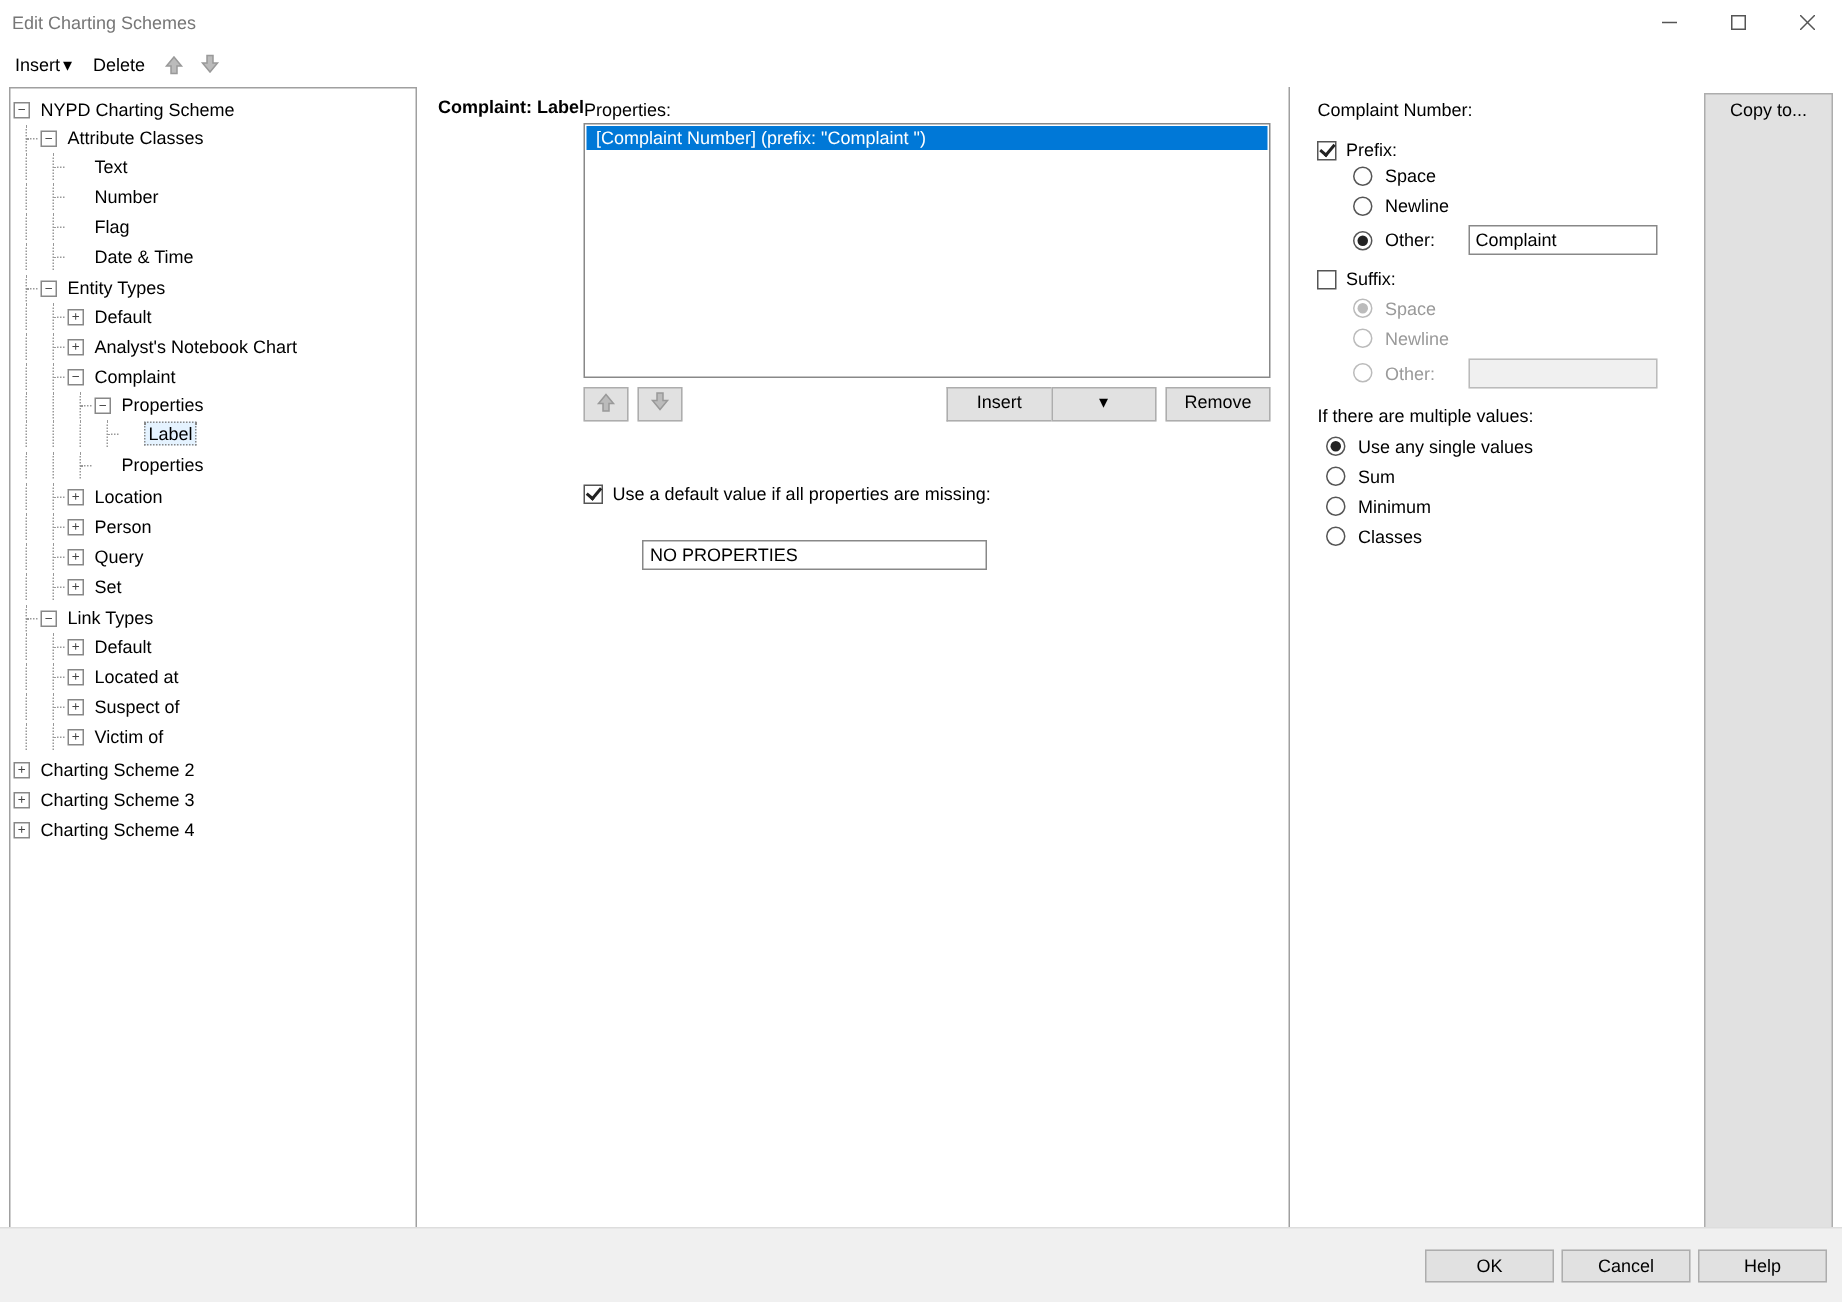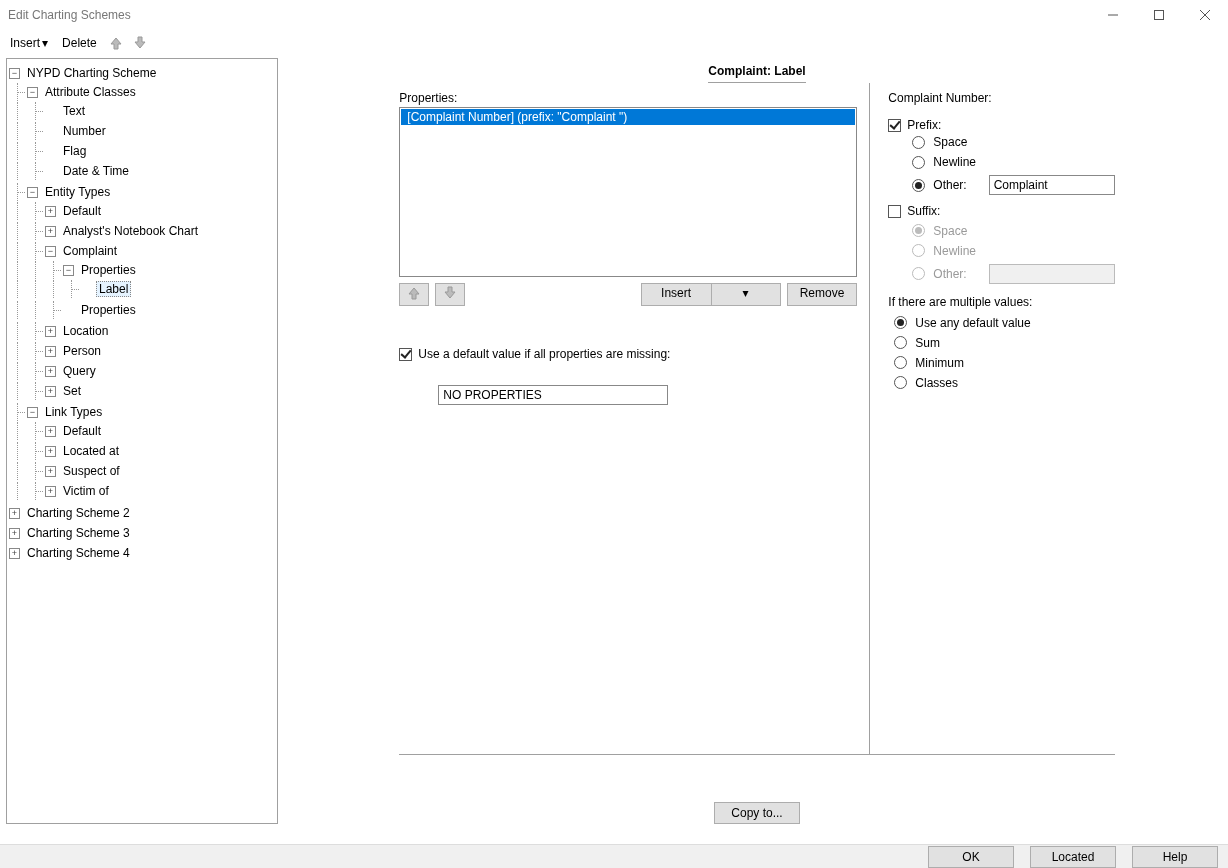--- a/index.html
+++ b/index.html
@@ -14,27 +14,27 @@
 
 
 .toolbar { height: 26px; display:flex; align-items:center; padding: 0 6px; gap:6px; background:#fff;}
 .toolbar .tb-btn { padding: 2px 4px; display:flex; align-items:center; gap:2px; }
 .arrow-icon { width:18px; height:18px; display:inline-flex; align-items:center; justify-content:center;}
 .arrow-icon svg { fill:#bbb; stroke:#999; }
 
 
 .work { display:flex; height: calc(100% - 30px - 26px - 42px); padding: 2px 6px 2px 6px; }
 .tree-pane { width: 272px; border:1px solid #a0a0a0; background:#fff; padding: 4px 0 4px 2px; overflow:auto;}
-.right-pane { flex:1; padding-left:14px; display:flex; flex-direction:column;align-items:center;}
+.right-pane { flex:1; padding-left:14px; display:flex; flex-direction:row;}
 .header-row { font-weight:bold; border-bottom:1px solid #a0a0a0; padding: 6px 0 4px 0;}
 .two-col { flex:1; display:flex; border-bottom:1px solid #a0a0a0;}
 .col-left { width:470px; padding: 8px 12px 8px 0;}
 .col-sep { width:1px; background:#a0a0a0; }
 .col-right { flex:1; padding: 8px 0 8px 18px;}
-.copy-row { display:flex; justify-content:flex-end; padding:4px 0 0 0;margin-top:43px;}
+.copy-row { display:flex; justify-content:flex-end; padding:4px 0 0 0;}
 
 
 .tree ul { list-style:none; padding-left:0;}
 .tree li { white-space:nowrap; padding:1px 0;}
 .tree .row { display:flex; align-items:center; height:18px;}
 .tree .indent { display:inline-block; width:18px; height:18px; position:relative;}
 .tree .line-v::before { content:""; position:absolute; left:8px; top:0; bottom:0; border-left:1px dotted #999;}
 .tree .line-h::after { content:""; position:absolute; left:8px; top:9px; width:8px; border-top:1px dotted #999;}
 .tree .toggle { width:11px; height:11px; border:1px solid #888; background:#fff; display:inline-flex; align-items:center; justify-content:center; font-size:9px; line-height:1; color:#444; position:relative; top:0; margin-right:4px; cursor:pointer;}
 .tree .spacer { display:inline-block; width:15px;}
@@ -63,21 +63,21 @@
 .radio { width:13px; height:13px; border:1px solid #555; border-radius:50%; background:#fff; display:inline-flex; align-items:center; justify-content:center;}
 .radio.checked::after{ content:""; width:7px; height:7px; border-radius:50%; background:#222;}
 .radio.disabled{ border-color:#bbb;}
 .radio.disabled.checked::after{ background:#bbb;}
 label.rd { display:flex; align-items:center; gap:8px; padding:3px 0;}
 label.rd.disabled{ color:#9a9a9a;}
 .opt-indent{ padding-left:24px;}
 .section{ margin-bottom:10px;}
 .note{ padding:6px 0;}
 
-.footer { position:absolute; bottom:0; left:0; right:0; height:24px; border-top:1px solid #ddd; display:flex; justify-content:flex-end; align-items:center; gap:16px; padding: 0 10px; background:#f0f0f0;}
+.footer { position:absolute; bottom:0; left:0; right:0; height:50px; border-top:1px solid #ddd; display:flex; justify-content:flex-end; align-items:center; gap:5px; padding: 0 10px; background:#f0f0f0;}
 .footer .btn{ min-width:86px; padding:3px 0;}
 .copy-row .btn{ min-width:86px; padding:3px 0;}
 </style>
 </head>
 <body>
 
 <div class="titlebar">
   <span class="title">Edit Charting Schemes</span>
   <div class="controls">
     <div>
@@ -415,21 +415,21 @@
               <span>Other:</span>
             <input type="text" class="win" style="width: 126px; margin-left: 14px;" disabled="">
           </label>
         </div>
 
 
         <div style="margin:8px 0 4px 0;">If there are multiple values:</div>
         <div style="padding-left:6px;">
           <label class="rd">
               <span class="radio checked"></span>
-              <span>Use any default value</span>
+              <span>Use any single values</span>
             </label>
           <label class="rd">
               <span class="radio"></span>
               <span>Sum</span>
             </label>
           <label class="rd">
               <span class="radio"></span>
               <span>Minimum</span>
             </label>
           <label class="rd">
@@ -441,15 +441,15 @@
     </div>
 
     <div class="copy-row">
       <div class="btn"><span>Copy to...</span></div>
     </div>
   </div>
 </div>
 
 <div class="footer">
   <div class="btn"><span>OK</span></div>
-  <div class="btn"><span>Located</span></div>
+  <div class="btn"><span>Cancel</span></div>
   <div class="btn"><span>Help</span></div>
 </div>
 
 </body></html>

